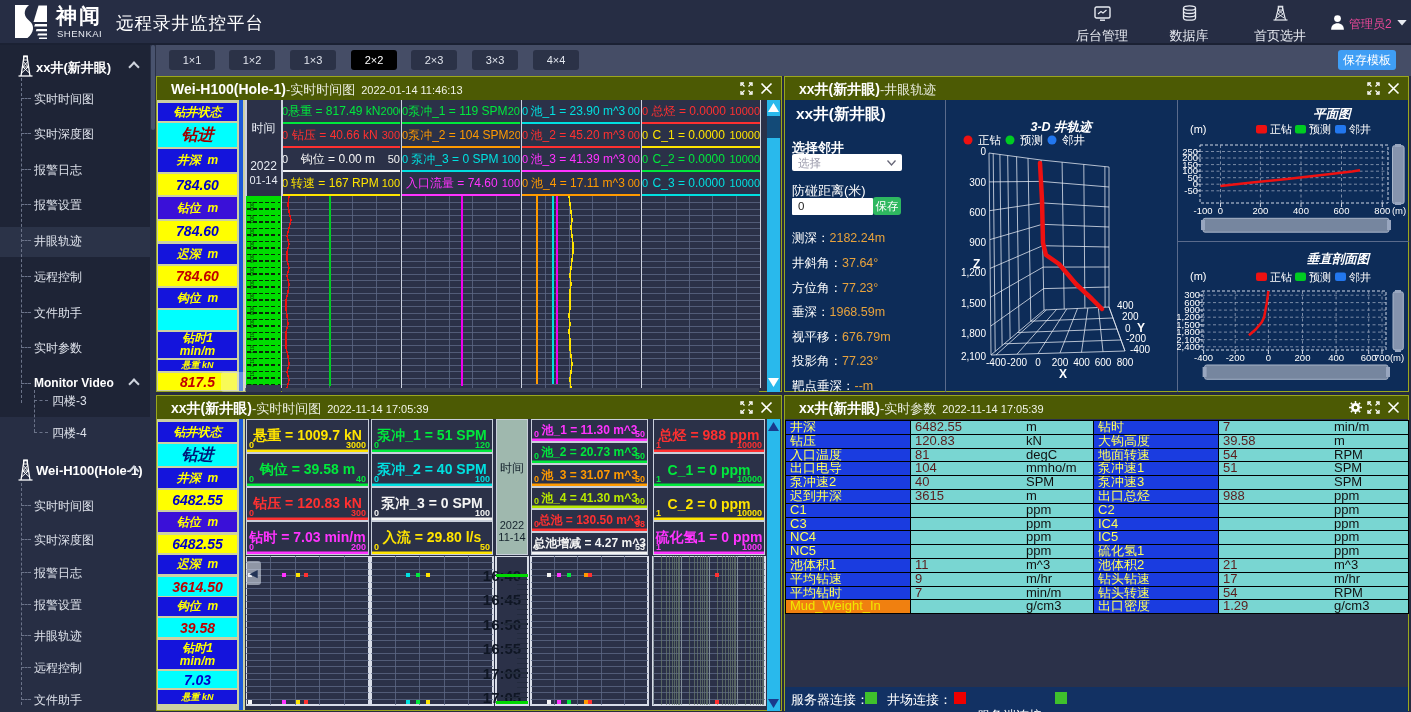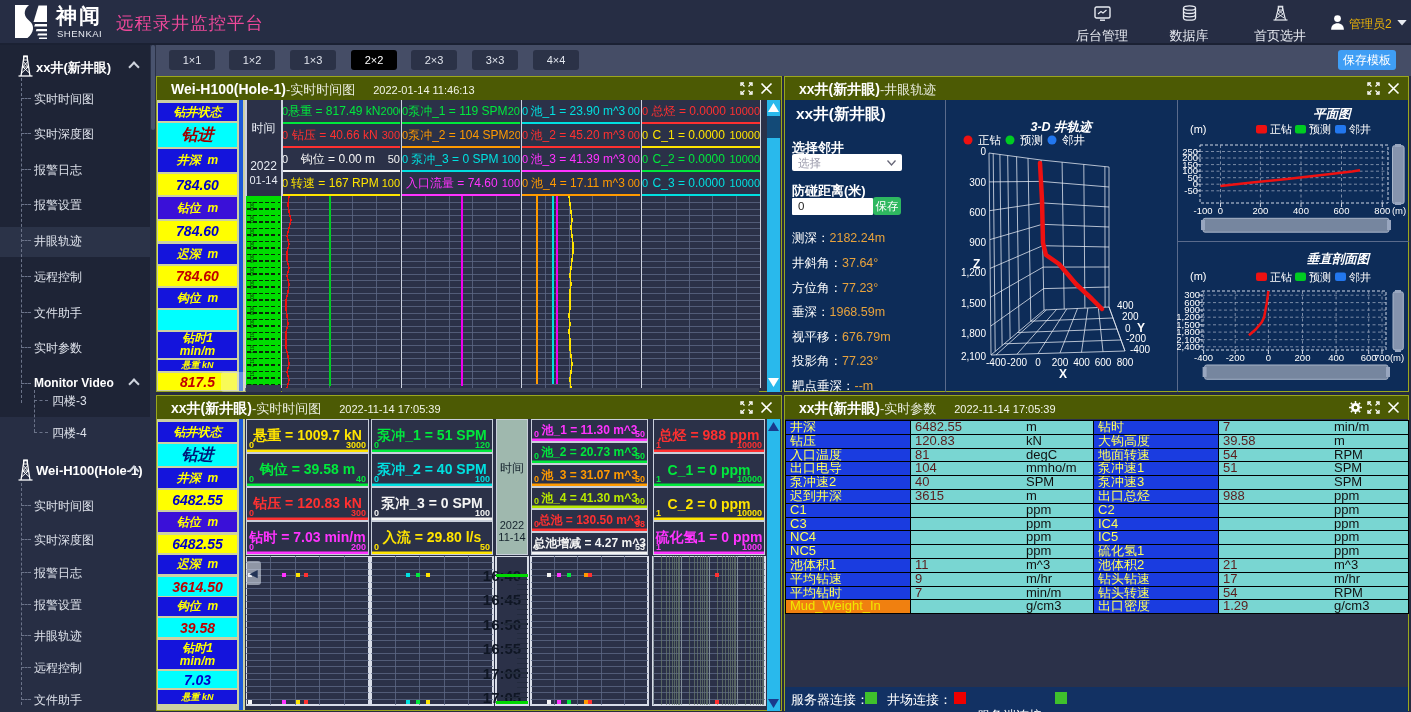--- a/index.html
+++ b/index.html
@@ -20,21 +20,21 @@
 .dashh{position:absolute;border-top:1px dashed #6b7389;width:10px}
 
 #toolbar{left:156px;top:45px;width:1255px;height:31px;background:#454d66}
 .tbtn{position:absolute;top:5px;width:46px;height:20px;background:#2b3247;border-radius:3px;color:#e2e6ee;font-size:11px;text-align:center;line-height:20px}
 .tbtn.on{background:#000000;color:#fff}
 
 .panel{position:absolute;border:1px solid #9aa71d;background:#2b3148}
 .phead{position:absolute;left:0;top:0;right:0;height:23px;background:#4c5a04;color:#fff;line-height:23px;white-space:nowrap}
 .phead b{font-size:14px;padding-left:14px}
 .phead .sub{font-size:13px;color:#e9ecdf}
-.phead .ts{font-size:11px;color:#f2f4ea;padding-left:18px}
+.phead .ts{font-size:11px;color:#f2f4ea;padding-left:6px}
 .pico{position:absolute;top:5px;width:13px;height:13px}
 
 .pc{position:absolute;left:1px;width:79px;display:flex;align-items:center;justify-content:center;font-style:italic;font-weight:bold;overflow:hidden}
 .pc.l{background:#1414dc;color:#ffff00;font-size:12px}
 .pc.l2{background:#3a10d8;color:#ffff00;font-size:12px}
 .pc.cy{background:#00ffff;font-size:14px}
 .pc.ye{background:#ffff00;font-size:14px}
 
 .lr{position:absolute;display:flex;align-items:center;font-weight:bold;white-space:nowrap;font-size:12px;overflow:hidden}
 .lr .mn{position:absolute;left:2px;bottom:2px;font-size:9px}
@@ -59,21 +59,21 @@
     <svg class="abs" style="left:15px;top:5px" width="34" height="34" viewBox="0 0 34 34">
       <path d="M0 0 H14 C8 5.5 8.5 11 14.5 16 C20 20.5 19 27.5 12.5 33 H0 z" fill="#fff"></path>
       <path d="M23.5 0.5 H32 V17 L18.5 17 z" fill="#fff"></path>
       <path d="M20 19 H32 V21.5 H19.2 z" fill="#fff"></path>
       <path d="M21.5 24 H32 V26.3 H20.8 z" fill="#fff"></path>
       <path d="M23 28.5 H32 V30.6 H22.3 z" fill="#fff"></path>
       <path d="M24.3 32.5 H32 V34 H23.8 z" fill="#fff"></path>
     </svg>
     <div class="abs" style="left:56px;top:2px;width:52px;height:26px;color:#fff;font-size:21px;font-weight:bold;letter-spacing:2px">神闻</div>
     <div class="abs" style="left:57px;top:28px;color:#e8ebf2;font-size:9.5px;letter-spacing:0.5px">SHENKAI</div>
-    <div class="abs" style="left:116px;top:11px;color:#ec4899;font-size:17.5px;letter-spacing:1px">远程录井监控平台</div>
+    <div class="abs" style="left:116px;top:11px;color:#ffffff;font-size:17.5px;letter-spacing:1px">远程录井监控平台</div>
     <div class="navitem" style="left:1070px;width:64px">
       <svg style="margin-top:6px" width="17" height="15" viewBox="0 0 17 15">
           <rect x="1" y="1" width="15" height="11" rx="1.5" fill="none" stroke="#e8ebf2" stroke-width="1.4"></rect>
           <polyline points="4,8 7,5.5 9,7 12.5,4" fill="none" stroke="#e8ebf2" stroke-width="1.2"></polyline>
           <line x1="6" y1="14.2" x2="11" y2="14.2" stroke="#e8ebf2" stroke-width="1.4"></line>
         </svg>
       <div class="nt">后台管理</div>
     </div>
     <div class="navitem" style="left:1165px;width:48px">
       <svg style="margin-top:5px" width="15" height="16" viewBox="0 0 15 16">
@@ -93,21 +93,21 @@
           <line x1="6" y1="9" x2="12.2" y2="13" stroke="#e8ebf2" stroke-width="0.9"></line>
           <line x1="11" y1="9" x2="4.8" y2="13" stroke="#e8ebf2" stroke-width="0.9"></line>
           <rect x="6.2" y="1.2" width="4.6" height="3.8" fill="none" stroke="#e8ebf2" stroke-width="0.9"></rect>
         </svg>
       <div class="nt">首页选井</div>
     </div>
     <svg class="abs" style="left:1329px;top:13px" width="17" height="18" viewBox="0 0 20 20">
         <circle cx="10" cy="6" r="4" fill="#fff"></circle>
         <path d="M2.5 19 c0,-5 3.5,-7.5 7.5,-7.5 s7.5,2.5 7.5,7.5 z" fill="#fff"></path>
       </svg>
-    <div class="abs" style="left:1349px;top:16px;color:#eab308;font-size:12px">管理员2</div>
+    <div class="abs" style="left:1349px;top:16px;color:#ec4899;font-size:12px">管理员2</div>
     <svg class="abs" style="left:1397px;top:20px" width="10" height="6" viewBox="0 0 11 7">
         <path d="M0 0 L5.5 6.5 L11 0 z" fill="#e8ebf2"></path>
       </svg>
   </div>
   <div class="abs" id="sidedark"></div>
   <div class="abs" id="sidebar">
     <div class="abs" style="left:0;top:0;width:156px;height:372px;background:#1e2436"></div>
     <div class="abs" style="left:0;top:182px;width:156px;height:30px;background:#2b3348"></div>
 
     <svg class="abs" style="left:17px;top:10px" width="17" height="22" viewBox="0 0 17 22">
@@ -525,21 +525,21 @@
         <path d="M1.5 1.5 L11.5 11.5 M11.5 1.5 L1.5 11.5" stroke="#fff" stroke-width="1.6"></path>
       </svg>
     <div class="abs" style="left:11px;top:27px;color:#fff;font-size:15.5px;font-weight:bold">xx井(新井眼)</div>
     <div class="abs" style="left:7px;top:62px;color:#fff;font-size:13px;font-weight:bold">选择邻井</div>
     <div class="abs" style="left:7px;top:77px;width:110px;height:17px;background:#fff;border-radius:2px">
         <span style="position:absolute;left:6px;top:2px;font-size:11.5px;color:#99a">选择</span>
         <svg style="position:absolute;right:6px;top:6px" width="9" height="6" viewBox="0 0 9 6">
           <path d="M0.5 0.5 L4.5 5 L8.5 0.5" fill="none" stroke="#667" stroke-width="1.3"></path>
         </svg>
       </div>
-    <div class="abs" style="left:7px;top:105px;color:#fff;font-size:13px;font-weight:bold">防碰距离(米)</div>
+    <div class="abs" style="left:7px;top:105px;color:#fff;font-size:13px;font-weight:normal">防碰距离(米)</div>
     <div class="abs" style="left:7px;top:121px;width:81px;height:17px;background:#fff;border-radius:1px">
         <span style="position:absolute;left:6px;top:2px;font-size:11.5px;color:#222">0</span>
       </div>
     <div class="abs" style="left:88px;top:120px;width:28px;height:18px;background:#2eb860;border-radius:3px;color:#fff;font-size:11.5px;text-align:center;line-height:18px">保存</div>
     <div class="abs" style="left:7px;top:153.0px;font-size:12.5px;color:#fff;white-space:nowrap">测深：<span style="color:#e8a33d">2182.24m</span></div>
     <div class="abs" style="left:7px;top:178.0px;font-size:12.5px;color:#fff;white-space:nowrap">井斜角：<span style="color:#e8a33d">37.64°</span></div>
     <div class="abs" style="left:7px;top:202.6px;font-size:12.5px;color:#fff;white-space:nowrap">方位角：<span style="color:#e8a33d">77.23°</span></div>
     <div class="abs" style="left:7px;top:227.0px;font-size:12.5px;color:#fff;white-space:nowrap">垂深：<span style="color:#e8a33d">1968.59m</span></div>
     <div class="abs" style="left:7px;top:251.5px;font-size:12.5px;color:#fff;white-space:nowrap">视平移：<span style="color:#e8a33d">676.79m</span></div>
     <div class="abs" style="left:7px;top:276.0px;font-size:12.5px;color:#fff;white-space:nowrap">投影角：<span style="color:#e8a33d">77.23°</span></div>

